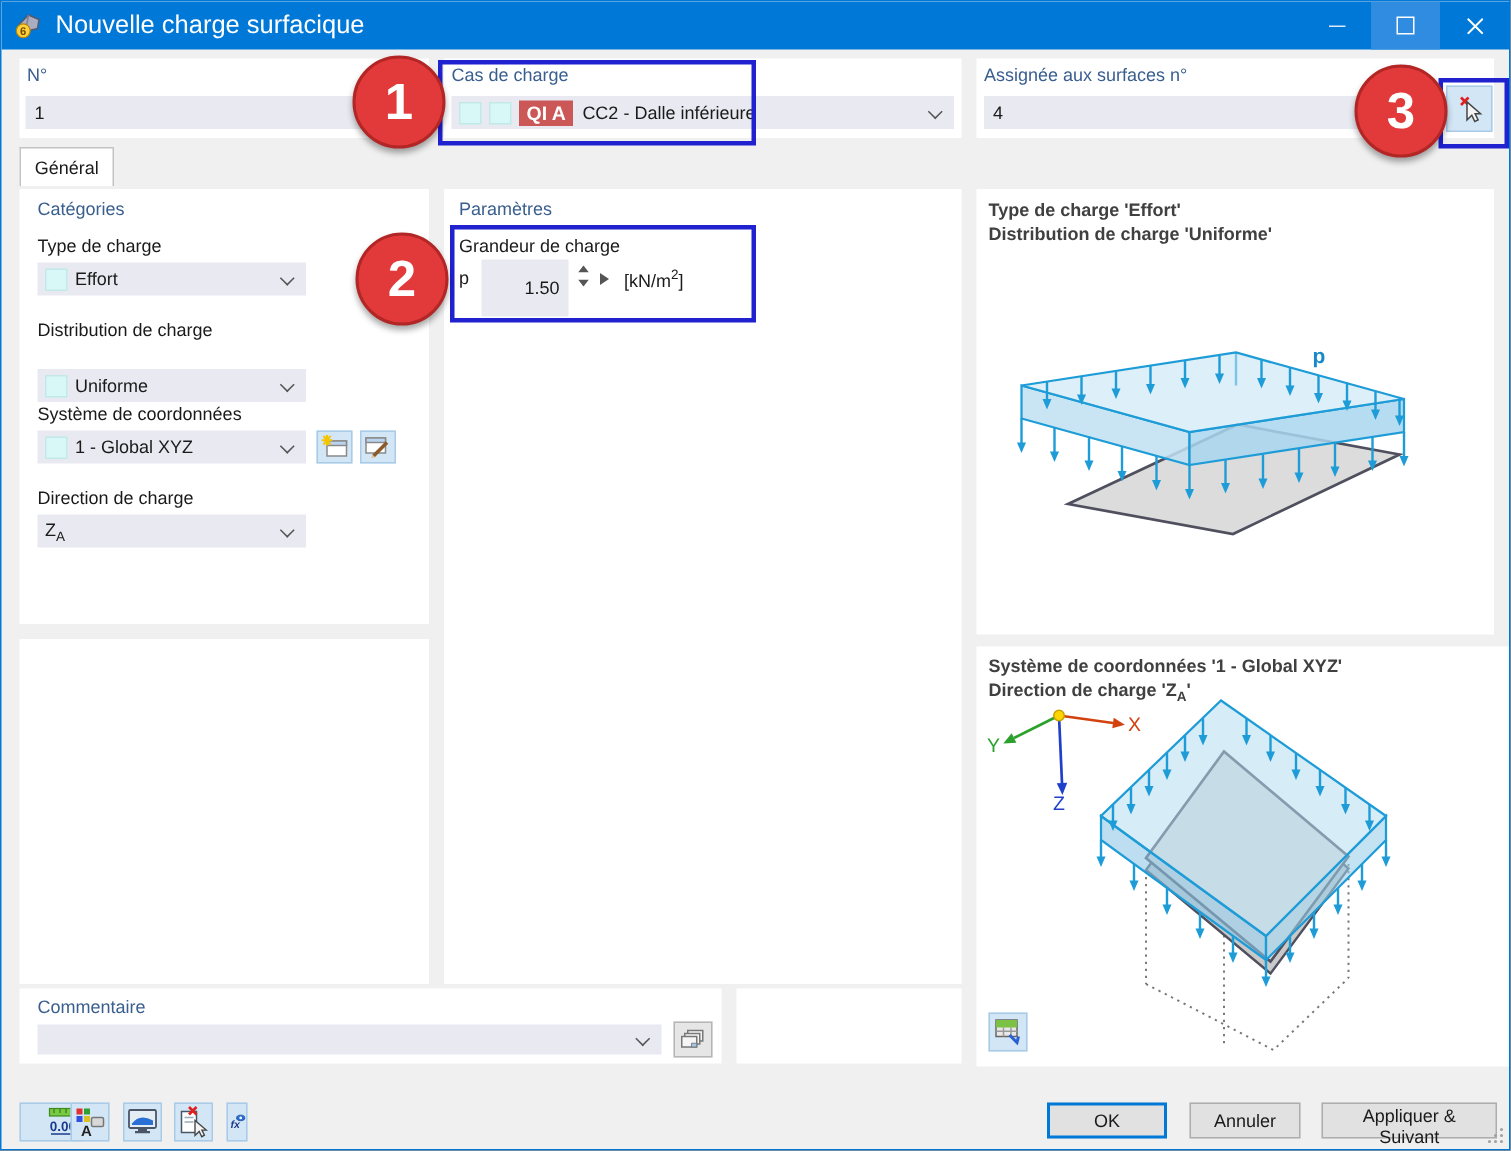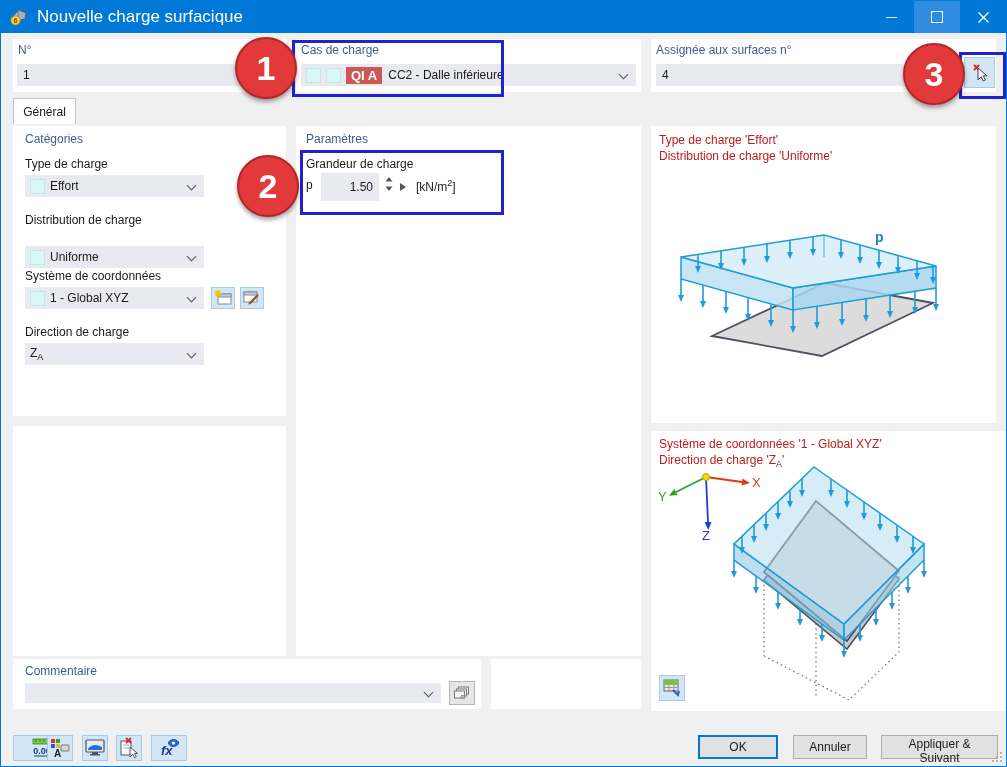--- a/index.html
+++ b/index.html
@@ -37,21 +37,21 @@
   .btn.okb{border:2px solid #0078d7;}
   
   .acir{position:absolute;width:58px;height:58px;border-radius:50%;background:#e23a3a;
         border:2px solid #b32626;box-shadow:0 3px 4px rgba(0,0,0,.35);color:#fff;font-size:34px;
         font-weight:bold;display:flex;align-items:center;justify-content:center;z-index:60;pointer-events:none;}
   .abox{position:absolute;border:3px solid #2021cf;z-index:50;pointer-events:none;}
   
   svg text{font-family:"Liberation Sans",sans-serif;}
   .astk{stroke:#1e9cd7;stroke-width:1.6;}
   .afil{fill:#1e9cd7;}
-  .info{position:absolute;font-size:12px;color:#b91c1c;line-height:16px;}
+  .info{position:absolute;font-size:12px;color:#404040;line-height:16px;font-weight:bold;}
   sub{font-size:9px;}
   .grip{position:absolute;right:3px;bottom:3px;}
 </style>
 </head>
 <body>
 
 <div class="win">
 
   <div class="titlebar">
     <span class="appicon">
@@ -165,21 +165,21 @@
       <span class="chev"></span>
     </div>
   </div>
 
   <div class="panel" style="left:12px;top:425px;width:273px;height:230px;"></div>
 
   <div class="panel" style="left:295px;top:125px;width:345px;height:530px;">
     <div class="hdr" style="left:10px;top:6px;">Paramètres</div>
     <div class="lbl" style="left:10px;top:31px;">Grandeur de charge</div>
     <div class="lbl" style="left:10px;top:52px;">p</div>
-    <div class="field" style="left:25px;top:47px;width:58px;height:28px;justify-content:flex-end;">
+    <div class="field" style="left:25px;top:47px;width:58px;height:38px;justify-content:flex-end;">
       <span>1.50</span>
     </div>
     <div style="position:absolute;left:87px;top:47px;width:12px;height:22px;">
       <svg width="12" height="22" viewBox="0 0 12 22">
         <polygon points="6,4 2.5,8.5 9.5,8.5" fill="#555"></polygon>
         <polygon points="6,18 2.5,13.5 9.5,13.5" fill="#555"></polygon>
       </svg>
     </div>
     <div style="position:absolute;left:103px;top:52px;width:10px;height:12px;">
       <svg width="8" height="10" viewBox="0 0 8 10">
@@ -369,21 +369,21 @@
   <div class="iconbtn" style="left:115px;top:734px;width:26px;height:26px;">
     <svg width="22" height="22" viewBox="0 0 22 22">
       <rect x="3" y="4" width="10" height="14" fill="#fff" stroke="#4a5568"></rect>
       <line x1="5" y1="8" x2="11" y2="8" stroke="#9ab"></line>
         <line x1="5" y1="11" x2="11" y2="11" stroke="#9ab"></line>
       <line x1="8" y1="1" x2="13" y2="6" stroke="#e02020" stroke-width="1.8"></line>
       <line x1="13" y1="1" x2="8" y2="6" stroke="#e02020" stroke-width="1.8"></line>
       <polygon points="12,10 12,20 14.8,17.3 16.5,20.8 18.3,19.8 16.6,16.4 19.5,16.4" fill="#f4f4f4" stroke="#444" stroke-width="0.9"></polygon>
     </svg>
   </div>
-  <div class="iconbtn" style="left:150px;top:734px;width:36px;height:26px;">
+  <div class="iconbtn" style="left:150px;top:734px;width:14px;height:26px;">
     <svg width="22" height="22" viewBox="0 0 22 22">
       <ellipse cx="15.5" cy="6" rx="5" ry="3.4" fill="#2a6fd4" stroke="#1a4a9a"></ellipse>
       <circle cx="15.5" cy="6" r="1.6" fill="#fff"></circle>
       <text x="3" y="18" font-size="13" font-style="italic" font-weight="bold" fill="#223a8c">fx</text>
     </svg>
   </div>
 
   <button class="btn okb" style="left:697px;top:734px;width:80px;height:24px;">OK</button>
   <button class="btn" style="left:792px;top:734px;width:74px;height:24px;">Annuler</button>
   <button class="btn" style="left:880px;top:734px;width:117px;height:24px;">Appliquer &amp; Suivant</button>

